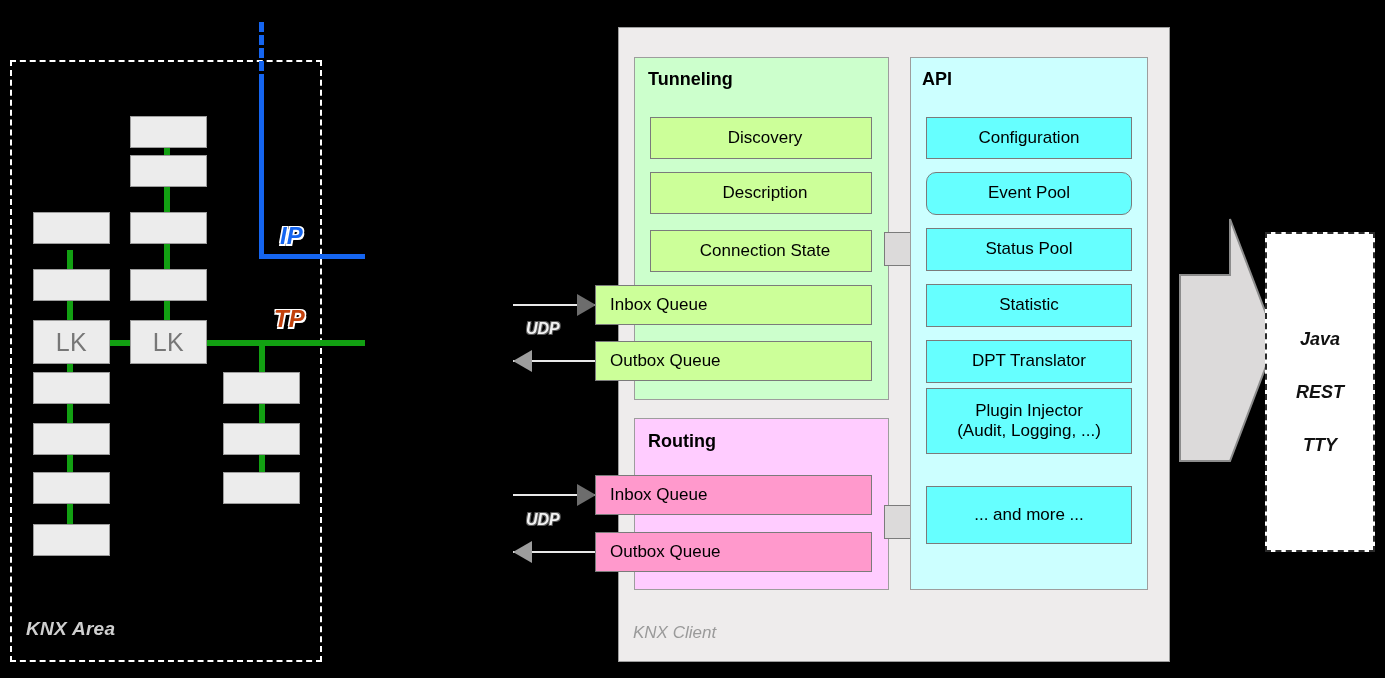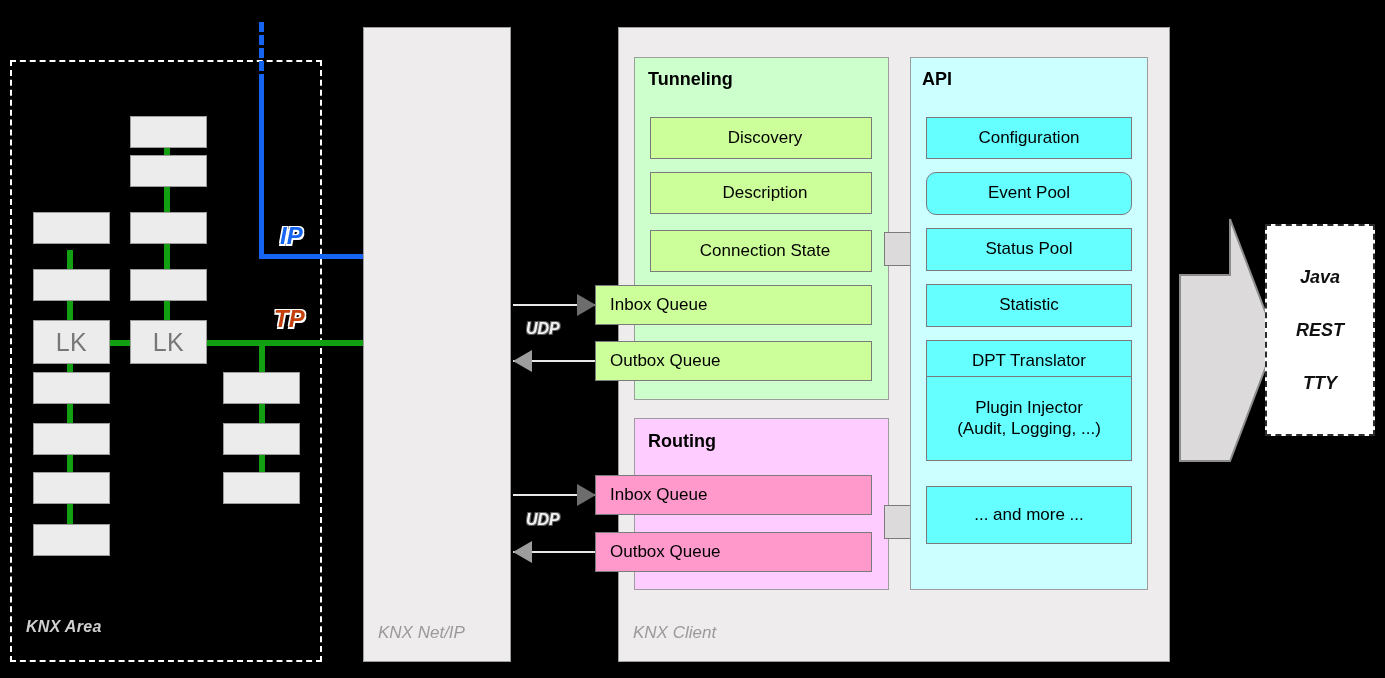--- a/index.html
+++ b/index.html
@@ -2,21 +2,21 @@
 <html><head>
 <meta charset="utf-8">
 <style>
   html,body{margin:0;padding:0;background:#000;}
   #stage{position:relative;width:1385px;height:678px;background:#000;overflow:hidden;
          font-family:"Liberation Sans","DejaVu Sans",sans-serif;}
   .abs{position:absolute;box-sizing:border-box;}
 
   
   .knx-area{border:2px dashed #ffffff;background:transparent;}
-  .area-label{color:#cfcfcf;font-style:italic;font-weight:bold;font-size:16px;
+  .area-label{color:#cfcfcf;font-style:italic;font-weight:bold;font-size:19px;
               letter-spacing:.3px;white-space:nowrap;}
 
   .dev{background:#ececec;border:1px solid #9d9d9d;}
   .dev-lk{display:flex;align-items:center;justify-content:center;
           color:#777;font-size:25px;letter-spacing:.5px;}
 
   .wire-v{background:#12a012;}
   .wire-h{background:#12a012;}
   .ipline{background:#1565f0;}
   .ipdash{border-left:5px dashed #1565f0;}
@@ -97,23 +97,20 @@
   <div class="abs dev" style="left:223px;top:423px;width:77px;height:32px;"></div>
   <div class="abs dev" style="left:223px;top:472px;width:77px;height:32px;"></div>
 
   <div class="abs ipdash" style="left:259px;top:22px;height:62px;"></div>
   <div class="abs ipline" style="left:259px;top:82px;width:5px;height:177px;"></div>
   <div class="abs ipline" style="left:259px;top:254px;width:106px;height:5px;"></div>
 
   <div class="abs netlabel lbl-ip" style="left:280px;top:222px;">IP</div>
   <div class="abs netlabel lbl-tp" style="left:274px;top:305px;">TP</div>
 
-  <div class="abs panel" style="left:363px;top:27px;width:148px;height:635px;">
-    <span class="panel-label" style="left:14px;bottom:18px;">KNX Net/IP</span>
-  </div>
 
   <div class="abs aline" style="left:513px;top:304px;width:82px;"></div>
   <div class="abs ahead ahead-r" style="left:577px;top:294px;"></div>
   <div class="abs aline" style="left:513px;top:360px;width:82px;"></div>
   <div class="abs ahead ahead-l" style="left:513px;top:350px;"></div>
   <div class="abs udp" style="left:526px;top:320px;">UDP</div>
 
   <div class="abs aline" style="left:513px;top:494px;width:82px;"></div>
   <div class="abs ahead ahead-r" style="left:577px;top:484px;"></div>
   <div class="abs aline" style="left:513px;top:551px;width:82px;"></div>
@@ -144,27 +141,27 @@
   <div class="abs connector" style="left:884px;top:505px;width:32px;height:34px;"></div>
 
   <div class="abs grp cyan-grp" style="left:910px;top:57px;width:238px;height:533px;"></div>
   <div class="abs grp-title" style="left:922px;top:69px;">API</div>
 
   <div class="abs tile cyan-tile" style="left:926px;top:117px;width:206px;height:42px;">Configuration</div>
   <div class="abs tile cyan-tile" style="left:926px;top:172px;width:206px;height:43px;border-radius:10px;">Event Pool</div>
   <div class="abs tile cyan-tile" style="left:926px;top:228px;width:206px;height:43px;">Status  Pool</div>
   <div class="abs tile cyan-tile" style="left:926px;top:284px;width:206px;height:43px;">Statistic</div>
   <div class="abs tile cyan-tile" style="left:926px;top:340px;width:206px;height:43px;">DPT Translator</div>
-  <div class="abs tile cyan-tile" style="left:926px;top:376px;width:206px;height:85px;white-space:pre-line;">Plugin Injector
+  <div class="abs tile cyan-tile" style="left:926px;top:388px;width:206px;height:66px;white-space:pre-line;">Plugin Injector
 (Audit, Logging, ...)</div>
   <div class="abs tile cyan-tile" style="left:926px;top:486px;width:206px;height:58px;">... and more ...</div>
 
   <svg class="abs bigarrow" style="left:1178px;top:215px;width:100px;height:250px;" viewBox="0 0 100 250">
     <polygon points="2,60 52,60 52,4 98,125 52,246 2,246 2,190 2,190 2,60" fill="#dcdada" stroke="#8c8c8c" stroke-width="2"></polygon>
   </svg>
 
-  <div class="abs consumer" style="left:1265px;top:224px;width:110px;height:212px;">
+  <div class="abs consumer" style="left:1265px;top:232px;width:110px;height:320px;">
     <div>Java</div>
     <div>REST</div>
     <div>TTY</div>
   </div>
 
 </div>
 
 </body></html>

